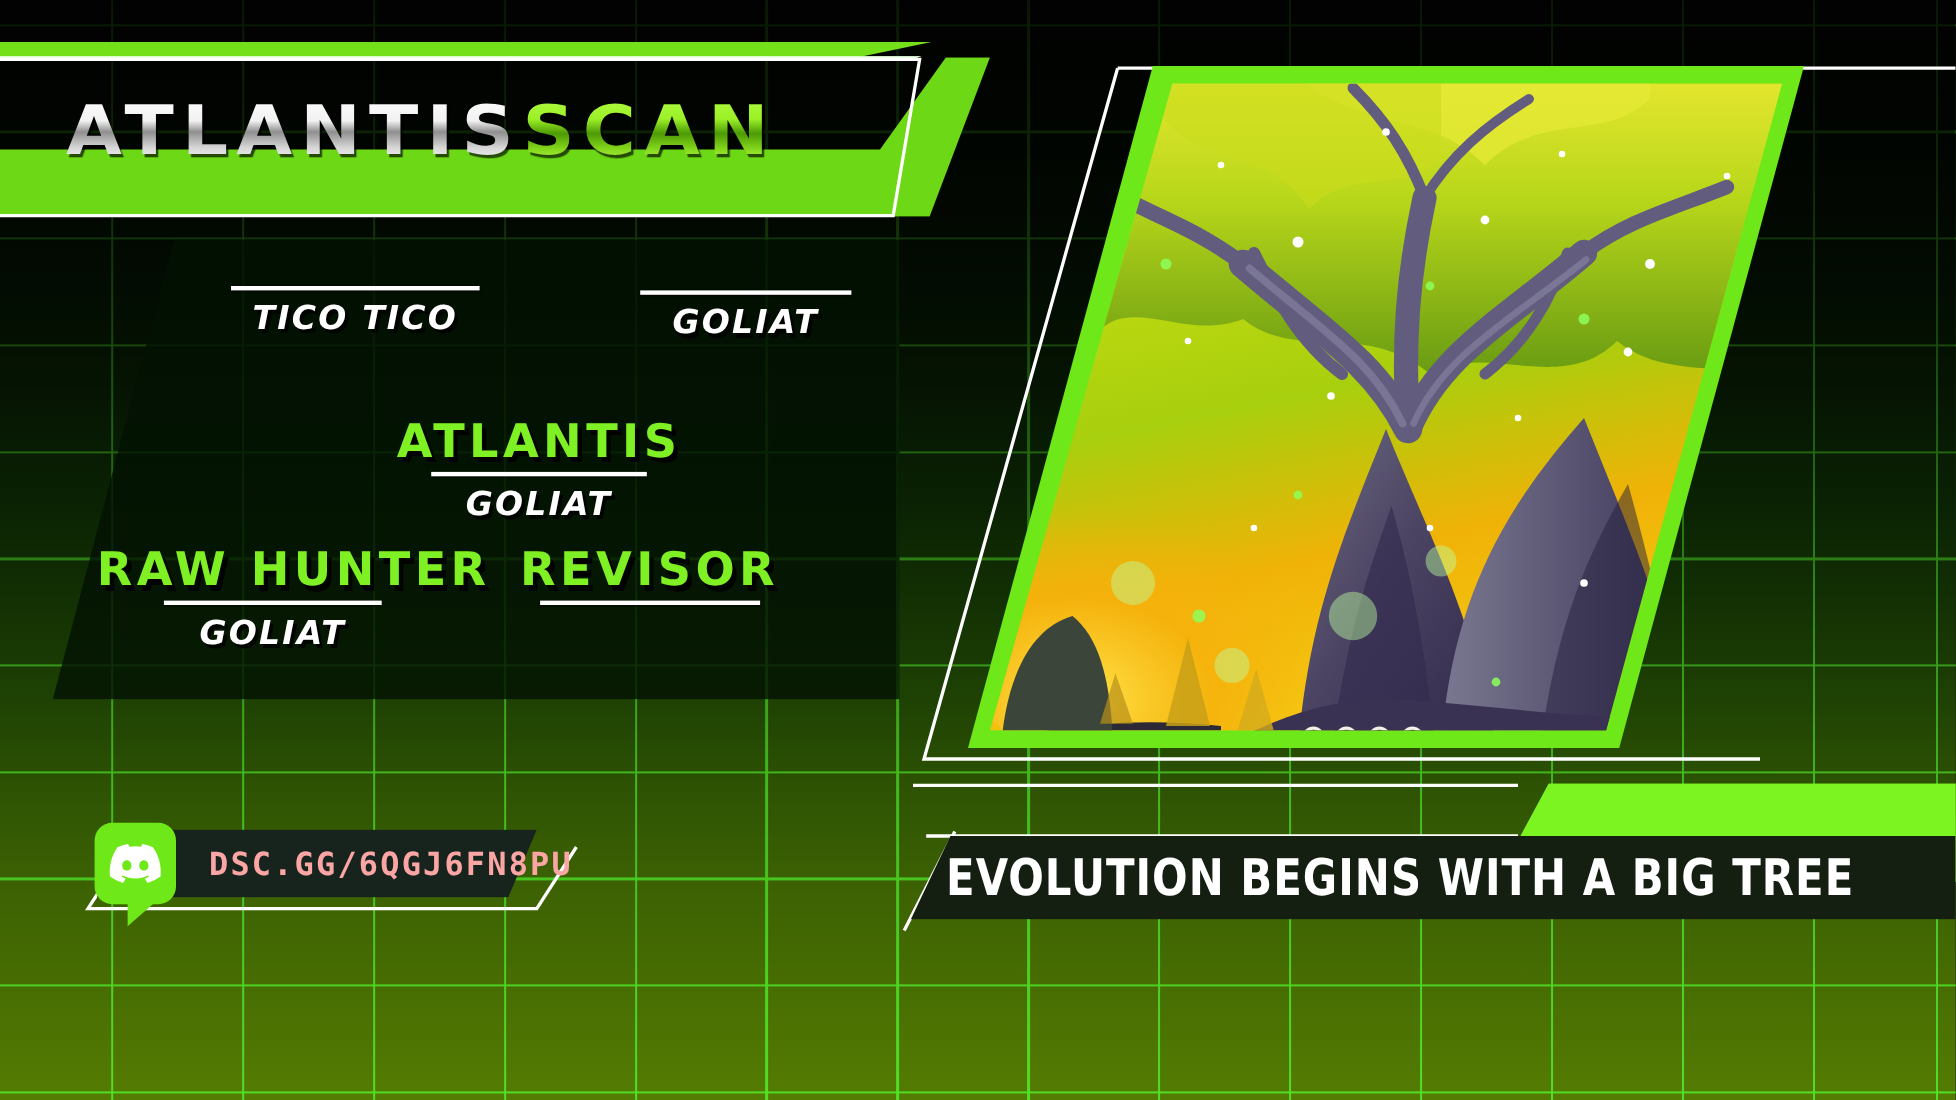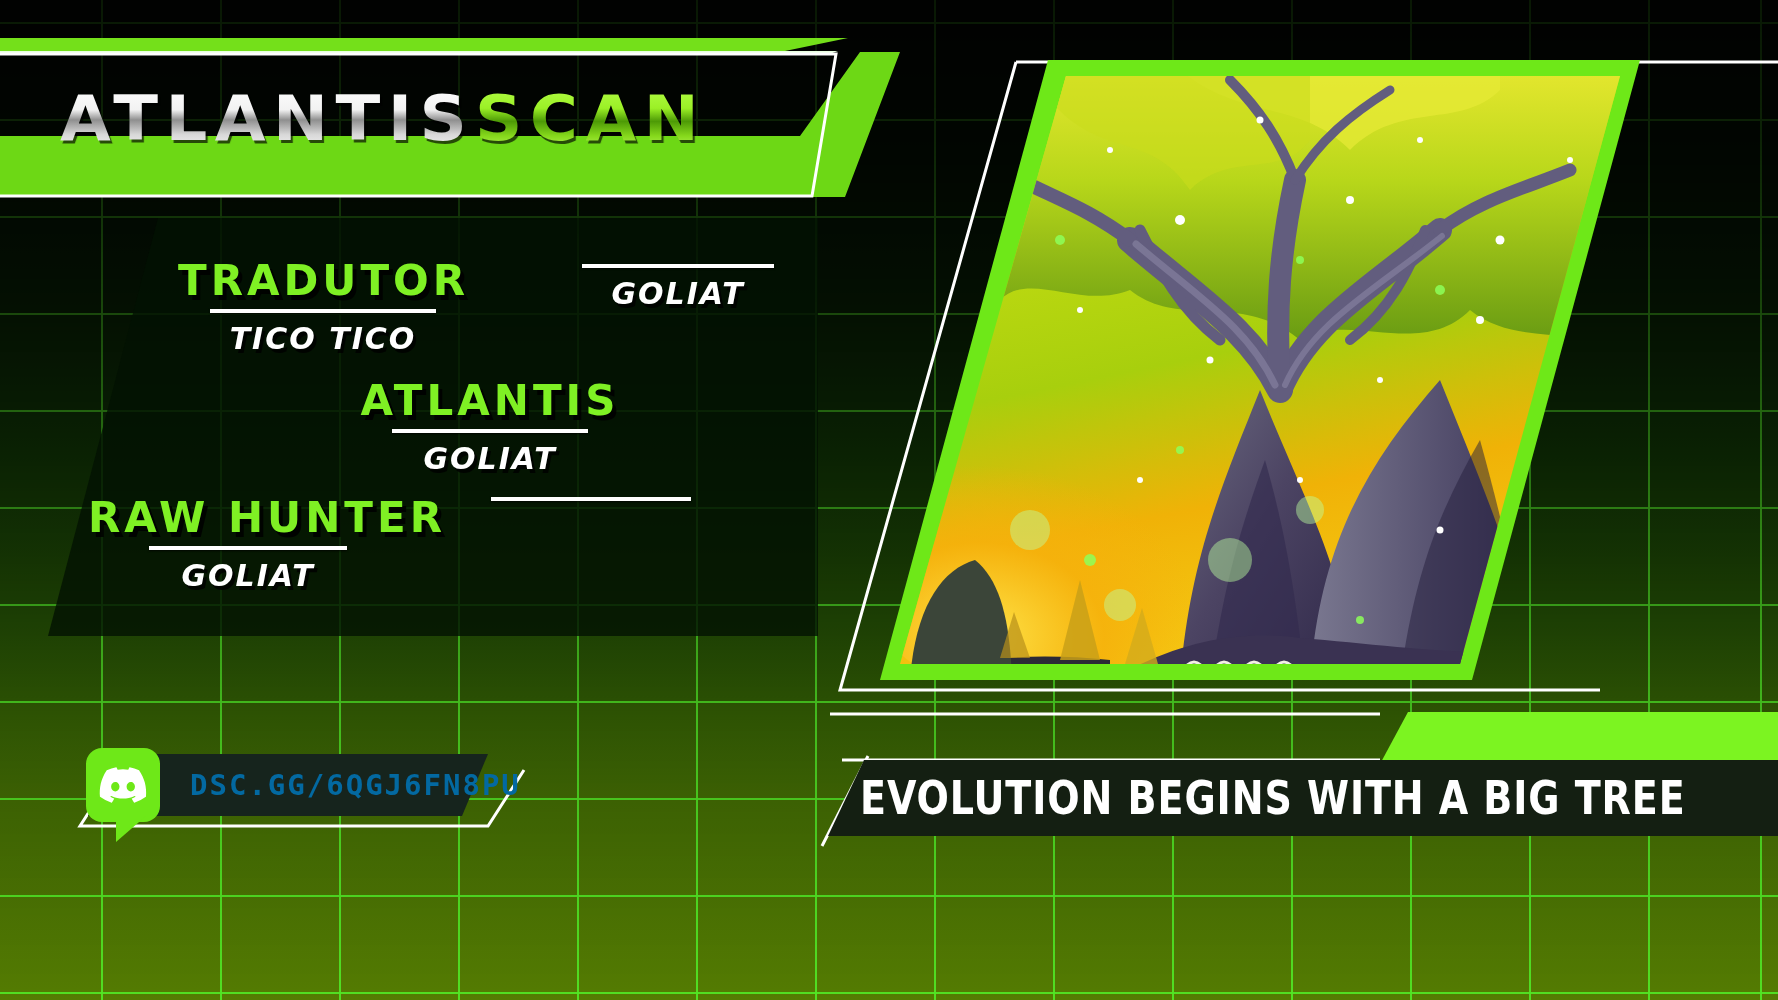--- a/index.html
+++ b/index.html
@@ -122,21 +122,21 @@
   .badge .ico.tail::after{
     content:""; position:absolute; left:30px; bottom:-20px;
     width:0;height:0;border-left:0 solid transparent;
     border-top:26px solid #6ee818; border-right:30px solid transparent;
   }
   .badge .ico svg{ position:absolute; left:50%; top:50%; transform:translate(-50%,-50%); }
   .badge .txt{
     position:absolute; top:50%; transform:translateY(-50%);
     font-family:"DejaVu Sans Mono", monospace;
     font-weight:bold; font-size:29px; letter-spacing:2px;
-    color:#0369a1; white-space:nowrap;
+    color:#fca5a5; white-space:nowrap;
   }
   .art-frame{
     position:absolute; left:880px; top:60px; width:760px; height:620px;
     background:#6ee818;
     clip-path:polygon(168px 0, 760px 0, 592px 620px, 0 620px);
   }
   .art-clip{
     position:absolute; left:880px; top:60px; width:760px; height:620px;
     clip-path:polygon(186px 16px, 740px 16px, 580px 604px, 20px 604px);
     overflow:hidden;
@@ -190,21 +190,20 @@
 
   <div class="hdr-title">
     <span class="t-atl">ATLANTIS</span>
     <span class="t-scan">SCAN</span>
   </div>
 
   <div class="credits-panel"></div>
   <div class="credits">
 
     <div class="role" style="left:130px; top:38px; width:290px;">
-      <div class="title">TRADUTOR</div>
       <div class="rule" style="width:226px;"></div>
       <div class="name">TICO TICO</div>
     </div>
 
     <div class="role" style="left:500px; top:42px; width:260px;">
       <div class="rule" style="width:192px;"></div>
       <div class="name">GOLIAT</div>
     </div>
 
     <div class="role" style="left:312px; top:158px; width:260px;">
@@ -213,20 +212,21 @@
       <div class="name">GOLIAT</div>
     </div>
 
     <div class="role" style="left:40px; top:275px; width:320px;">
       <div class="title">RAW HUNTER</div>
       <div class="rule" style="width:198px;"></div>
       <div class="name">GOLIAT</div>
     </div>
 
     <div class="role" style="left:400px; top:275px; width:285px;">
+      <div class="title">REVISOR</div>
       <div class="rule" style="width:200px;"></div>
     </div>
   </div>
 
   <div class="badge" style="left:40px; top:748px; width:480px;">
     <svg class="svg-line" width="500" height="96">
       <polyline points="76,22 40,78 448,78 484,22" fill="none" stroke="#ffffff" stroke-width="3"></polyline>
     </svg>
     <div class="plate" style="width:400px;"></div>
     <div class="ico tail">

